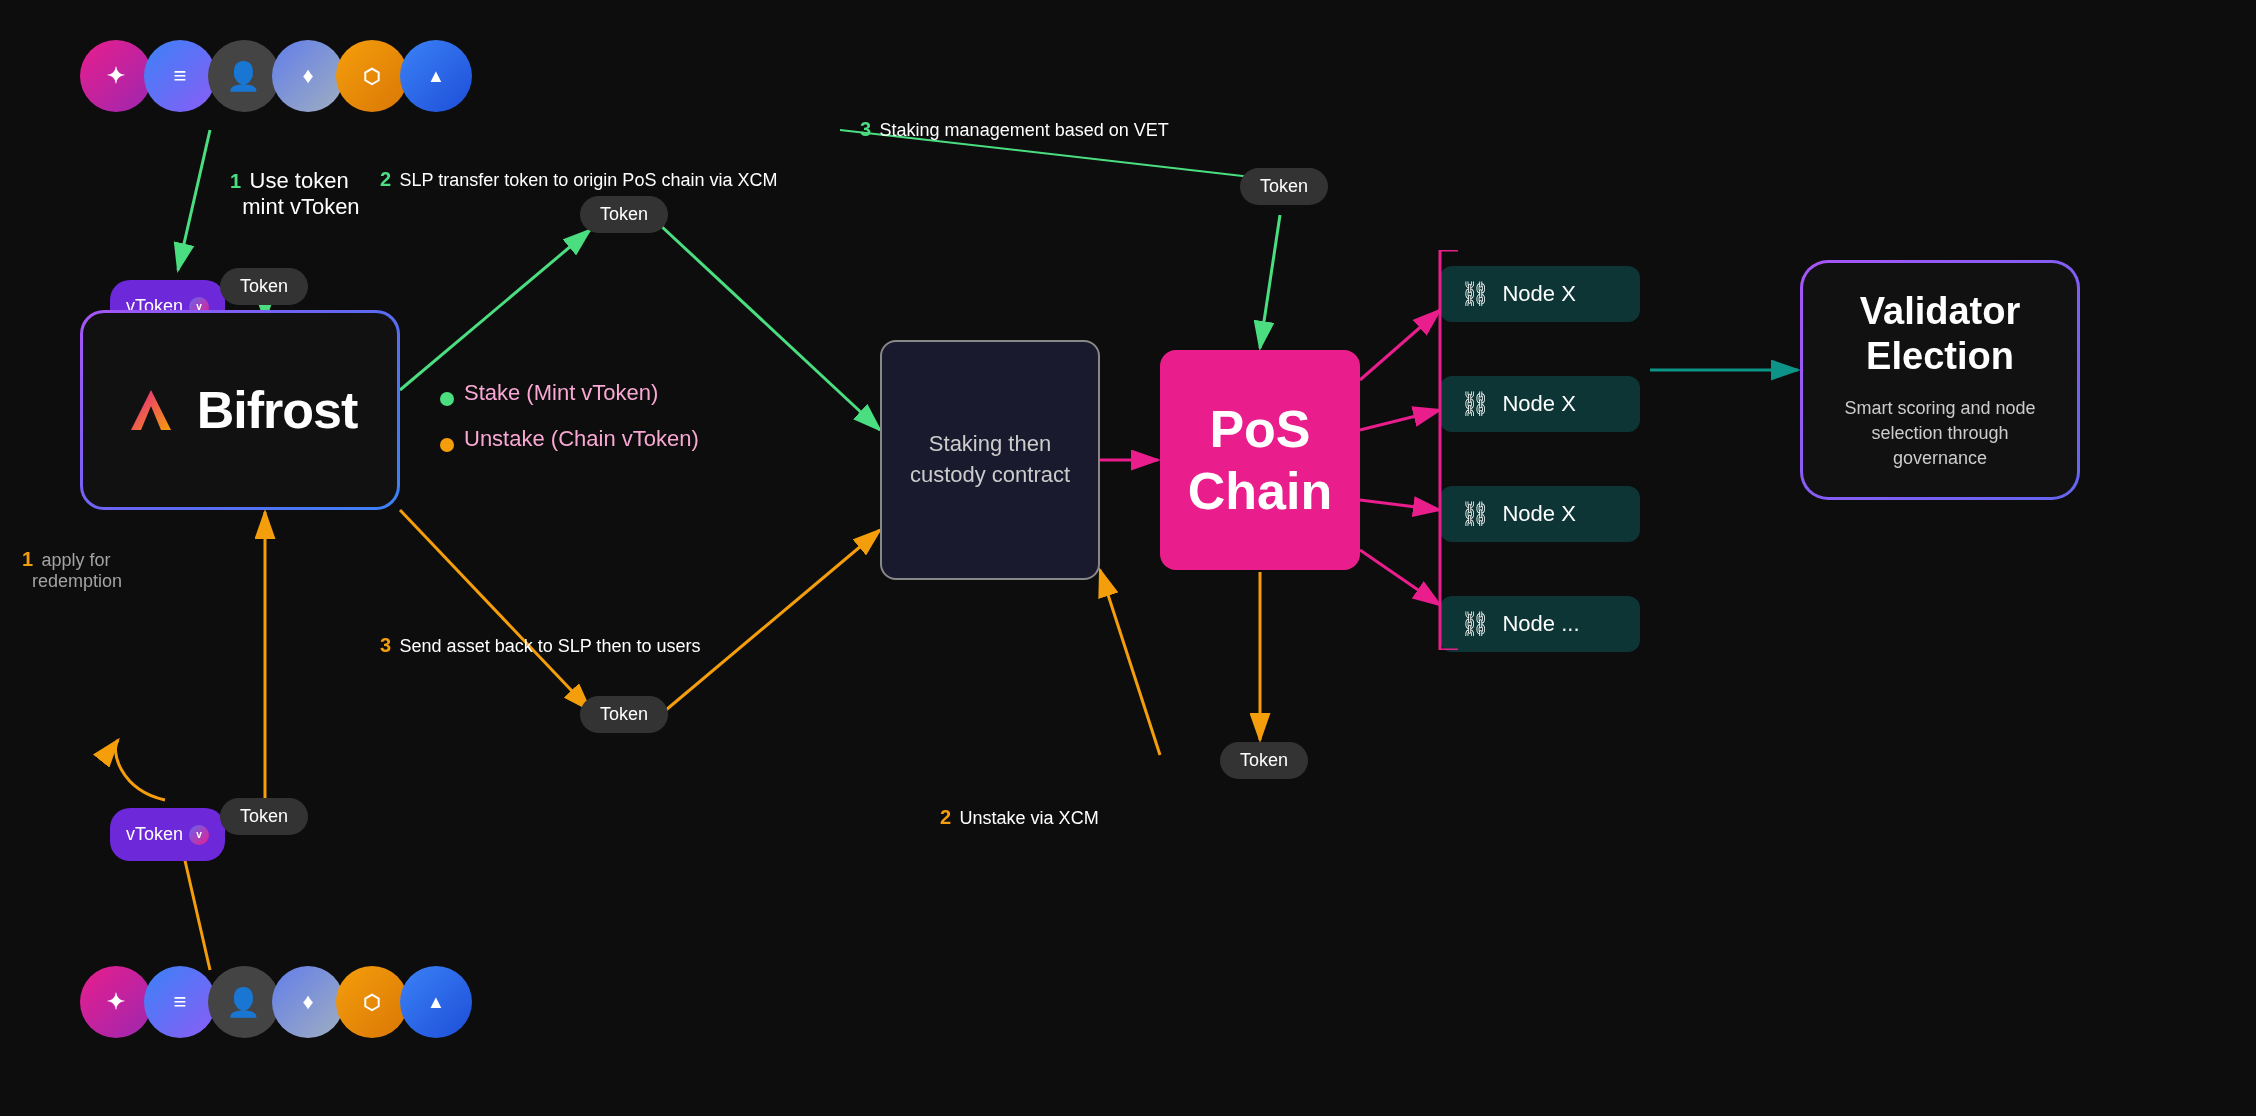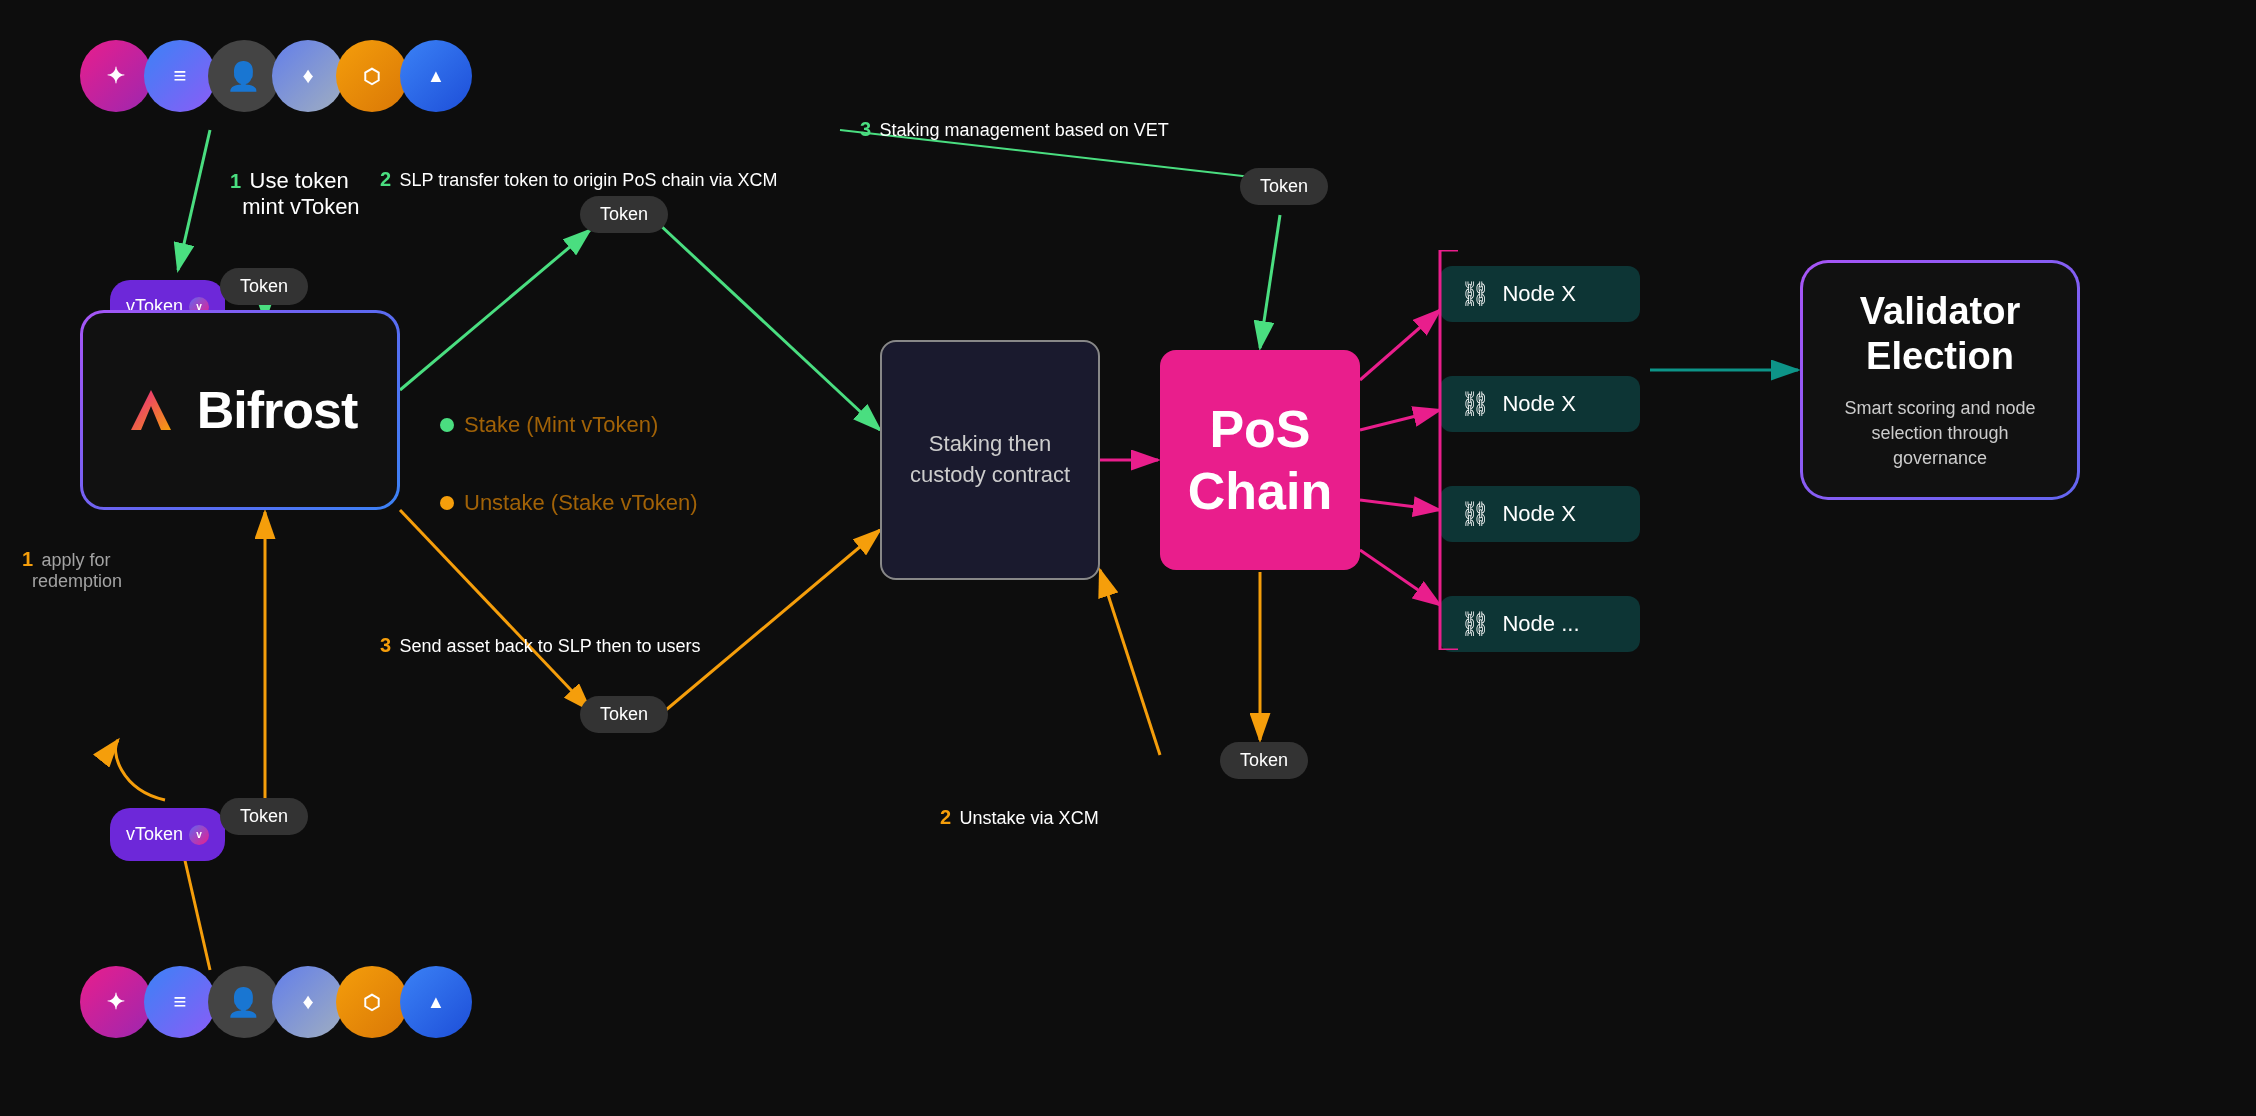--- a/index.html
+++ b/index.html
@@ -170,25 +170,24 @@
       display: flex;
       align-items: center;
       justify-content: center;
       font-size: 10px;
       color: #fff;
       font-weight: bold;
     }
     
     .legend-item {
       display: flex;
-      align-items: center;
+      align-items: flex-end;
       gap: 10px;
       font-size: 22px;
-      color: #a16207;
-      margin-top: 32px;
+      color: #f9a8d4;
     }
     .legend-dot {
       width: 14px;
       height: 14px;
       border-radius: 50%;
     }
     .step-num {
       color: #4ade80;
       font-size: 20px;
       font-weight: 700;
@@ -341,21 +340,21 @@
     <span class="bifrost-text">Bifrost</span>
   </div>
 
   <div style="position:absolute; left:440px; top:380px; display:flex; flex-direction:column; gap:20px;">
     <div class="legend-item">
       <div class="legend-dot" style="background:#4ade80;"></div>
       <span>Stake (Mint vToken)</span>
     </div>
     <div class="legend-item">
       <div class="legend-dot" style="background:#f59e0b;"></div>
-      <span>Unstake (Stake vToken)</span>
+      <span>Unstake (Chain vToken)</span>
     </div>
   </div>
 
   <div class="staking-box">
     <span class="staking-box-text">Staking then custody contract</span>
   </div>
 
   <div class="pos-box">
     <span class="pos-text">PoS Chain</span>
   </div>

